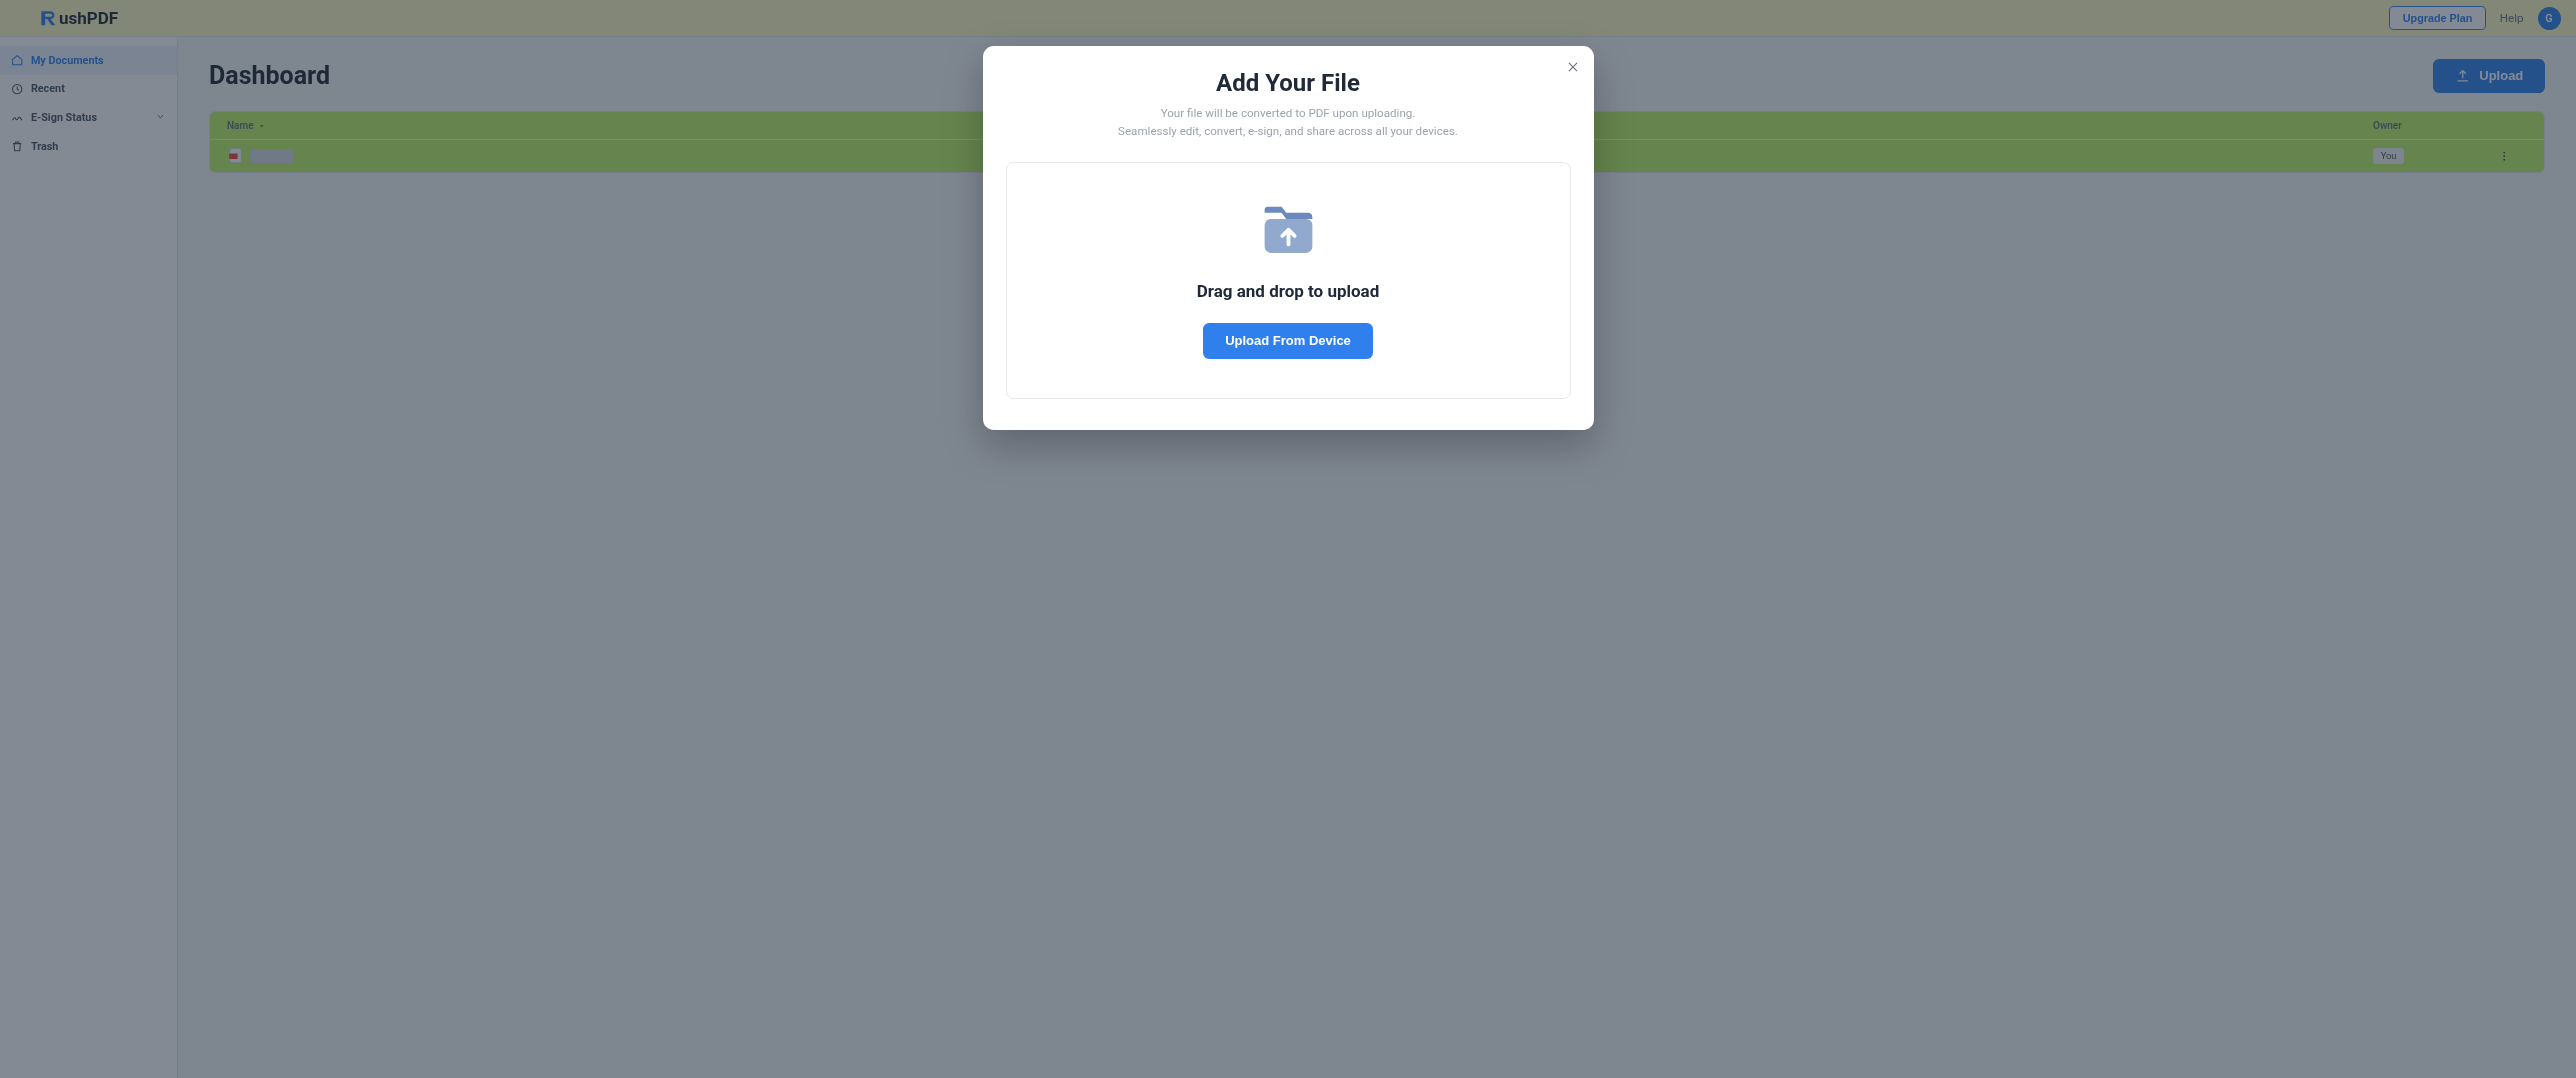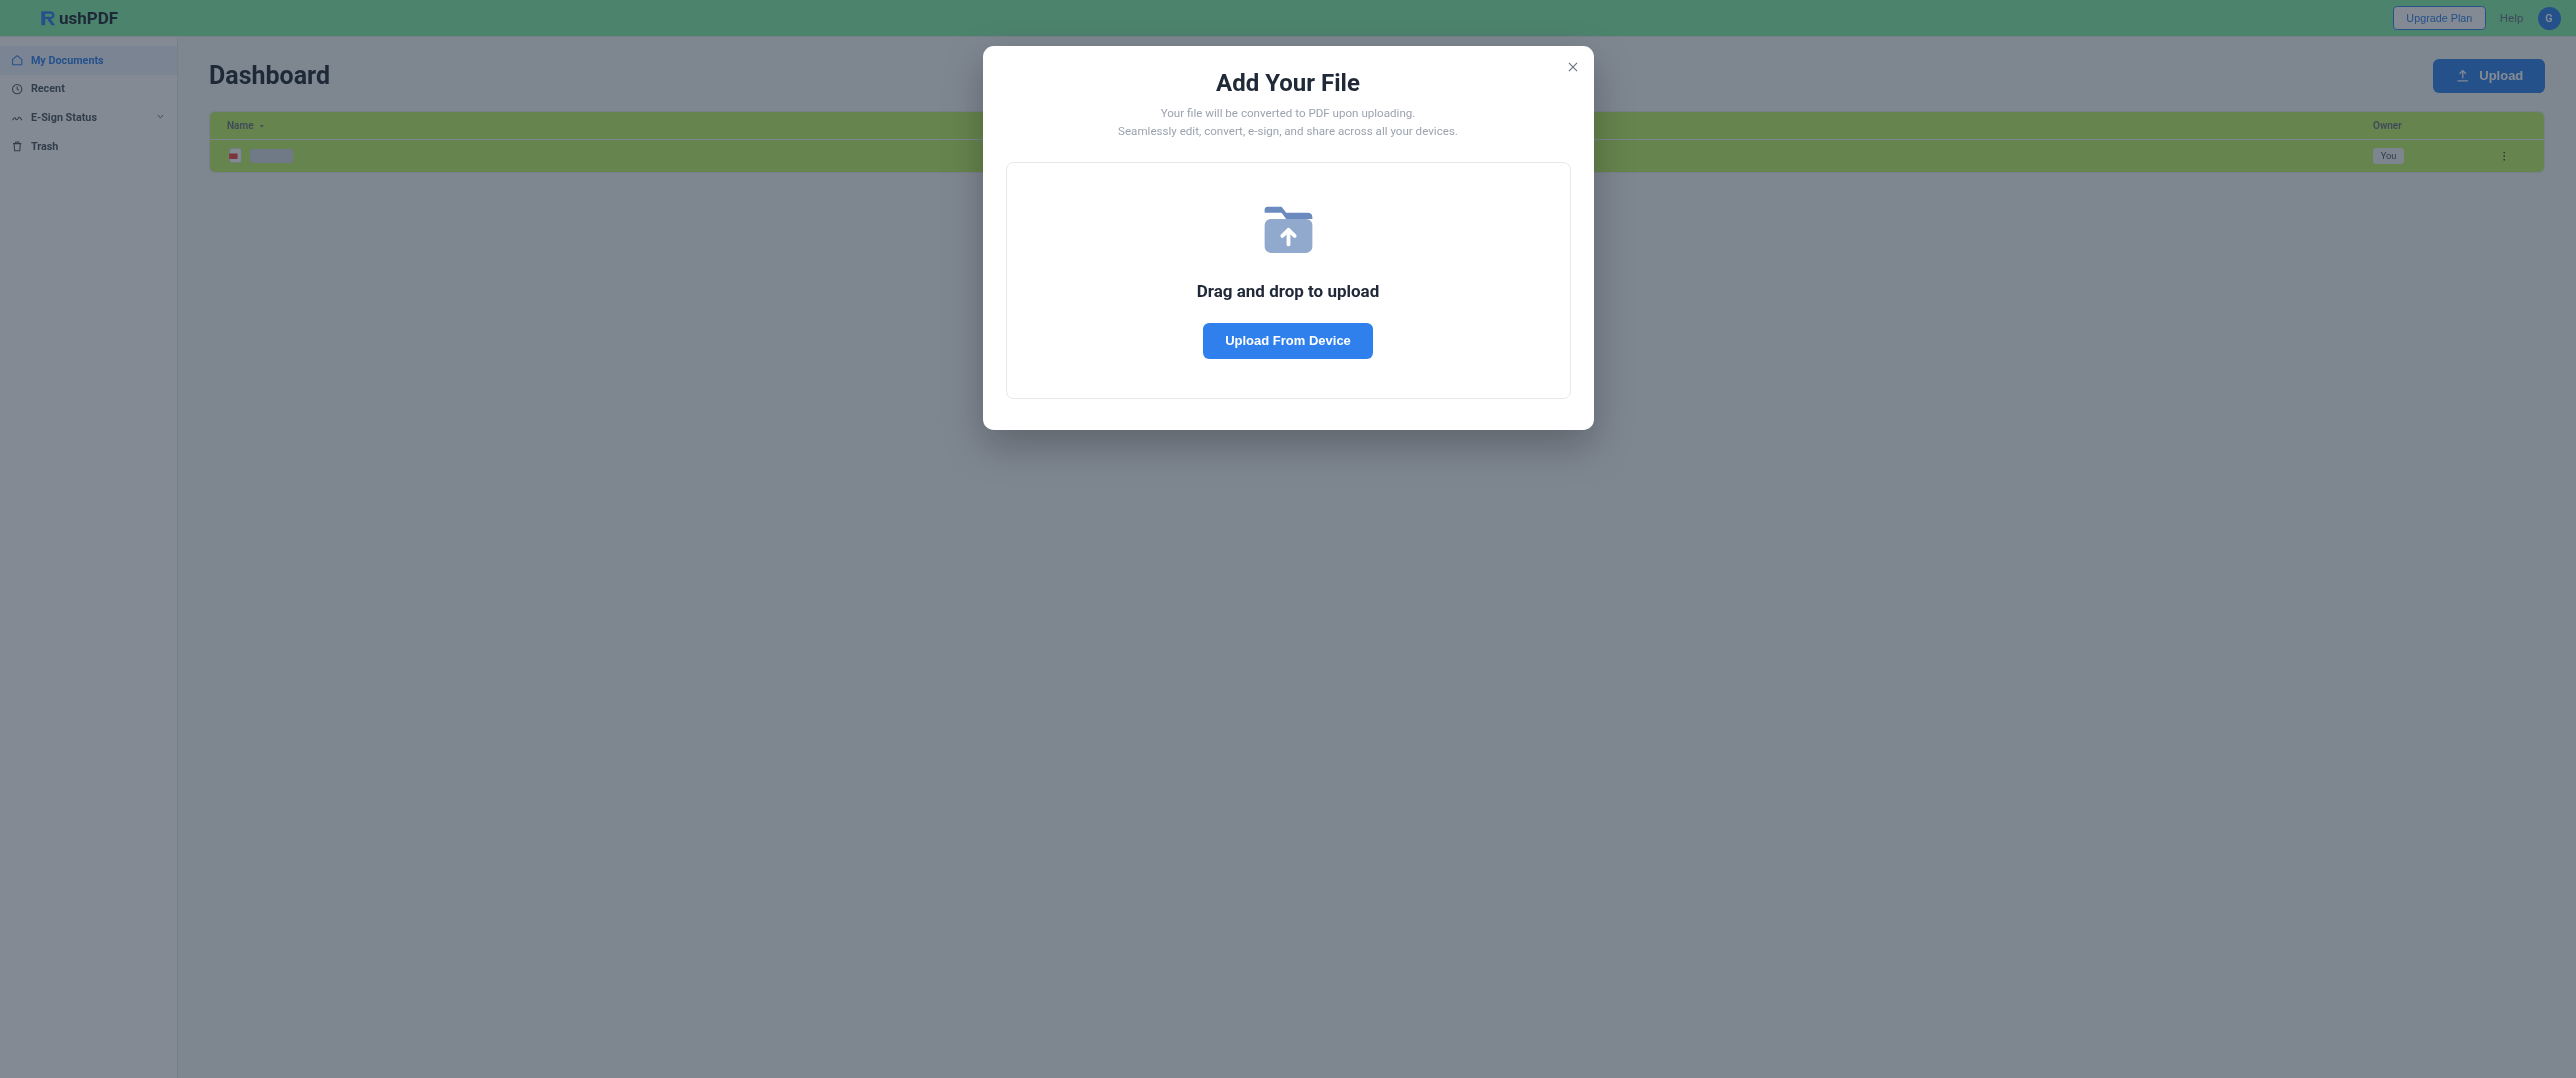--- a/index.html
+++ b/index.html
@@ -11,21 +11,21 @@
     overflow: hidden;
   }
 
   
   .header {
     height: 37px;
     display: flex;
     align-items: center;
     justify-content: space-between;
     padding: 0 15.5px 0 39px;
-    background: #86efac;
+    background: #fef9c3;
     border-bottom: 0.8px solid #e5e7eb;
   }
   .logo {
     display: flex;
     align-items: center;
     gap: 1.5px;
     font-size: 17px;
     font-weight: 700;
     color: #1f2937;
   }
@@ -35,21 +35,21 @@
     align-items: center;
     gap: 14px;
   }
   .btn-upgrade {
     border: 0.8px solid #2f80ed;
     color: #2f80ed;
     background: #ffffff;
     padding: 4.6px 12.4px;
     border-radius: 4.6px;
     font-size: 10.8px;
-    font-weight: 400;
+    font-weight: 700;
     cursor: pointer;
   }
   .help-link {
     color: #6b7280;
     font-size: 11.6px;
     cursor: pointer;
   }
   .avatar {
     width: 23px; height: 23px;
     border-radius: 50%;

